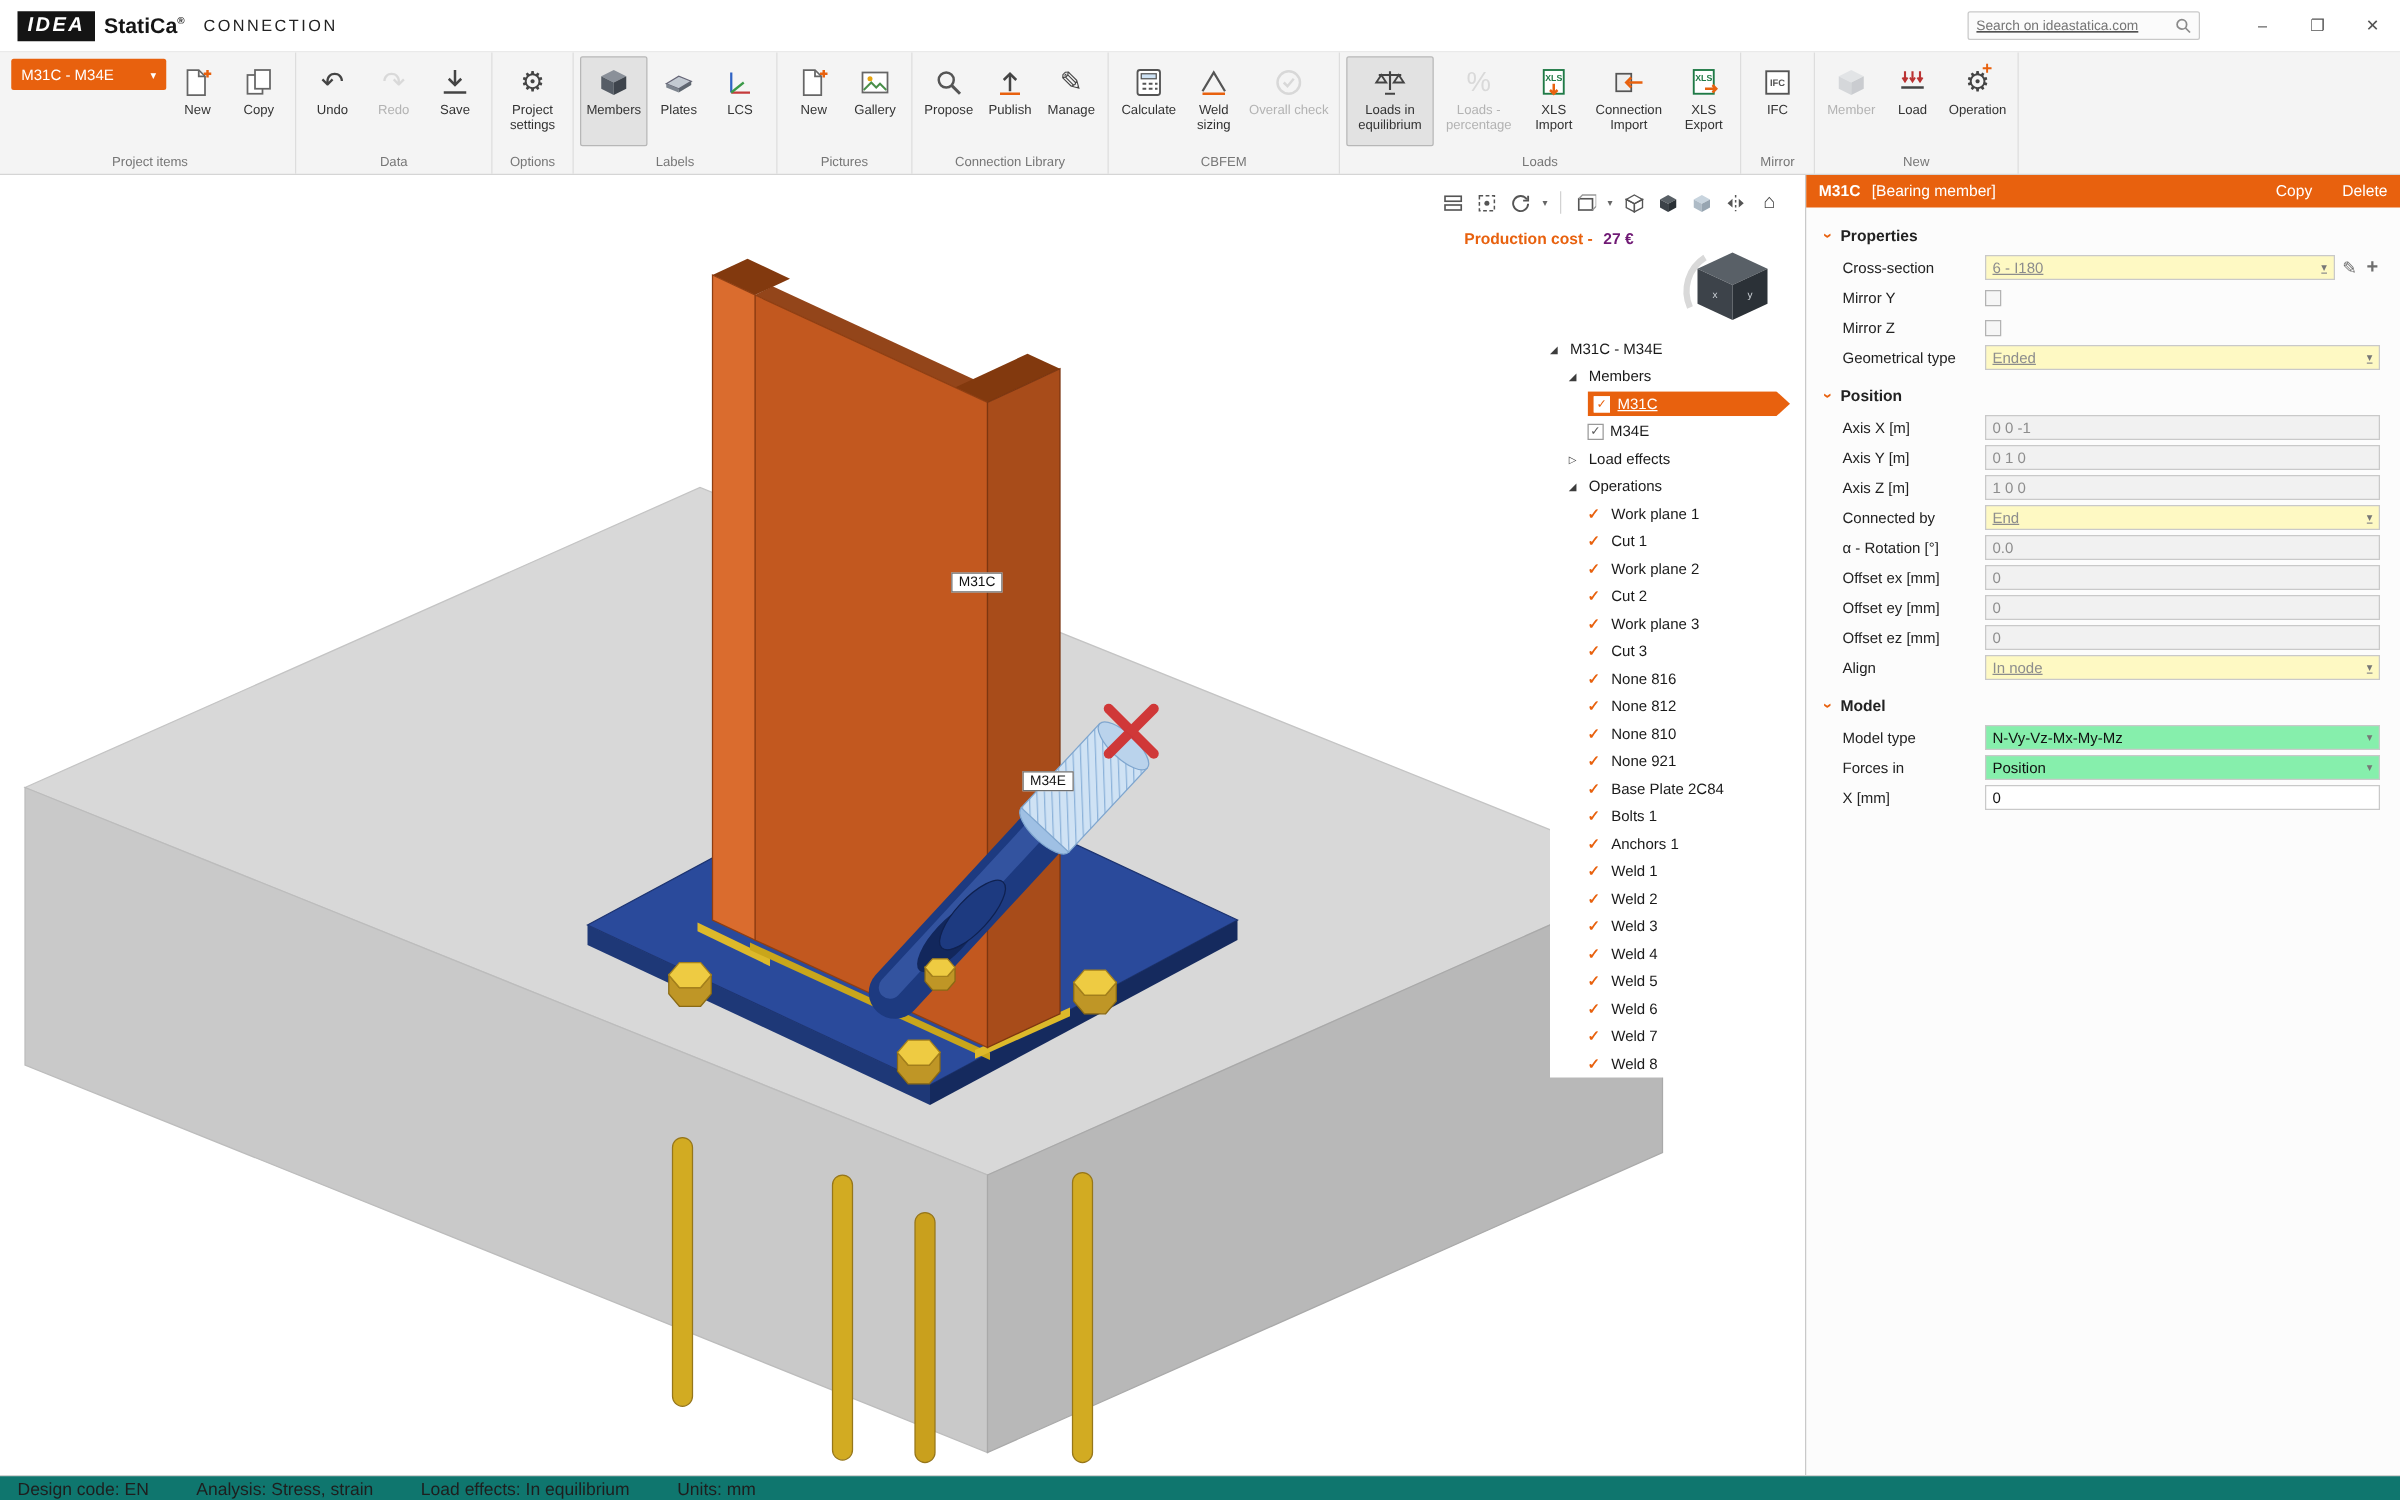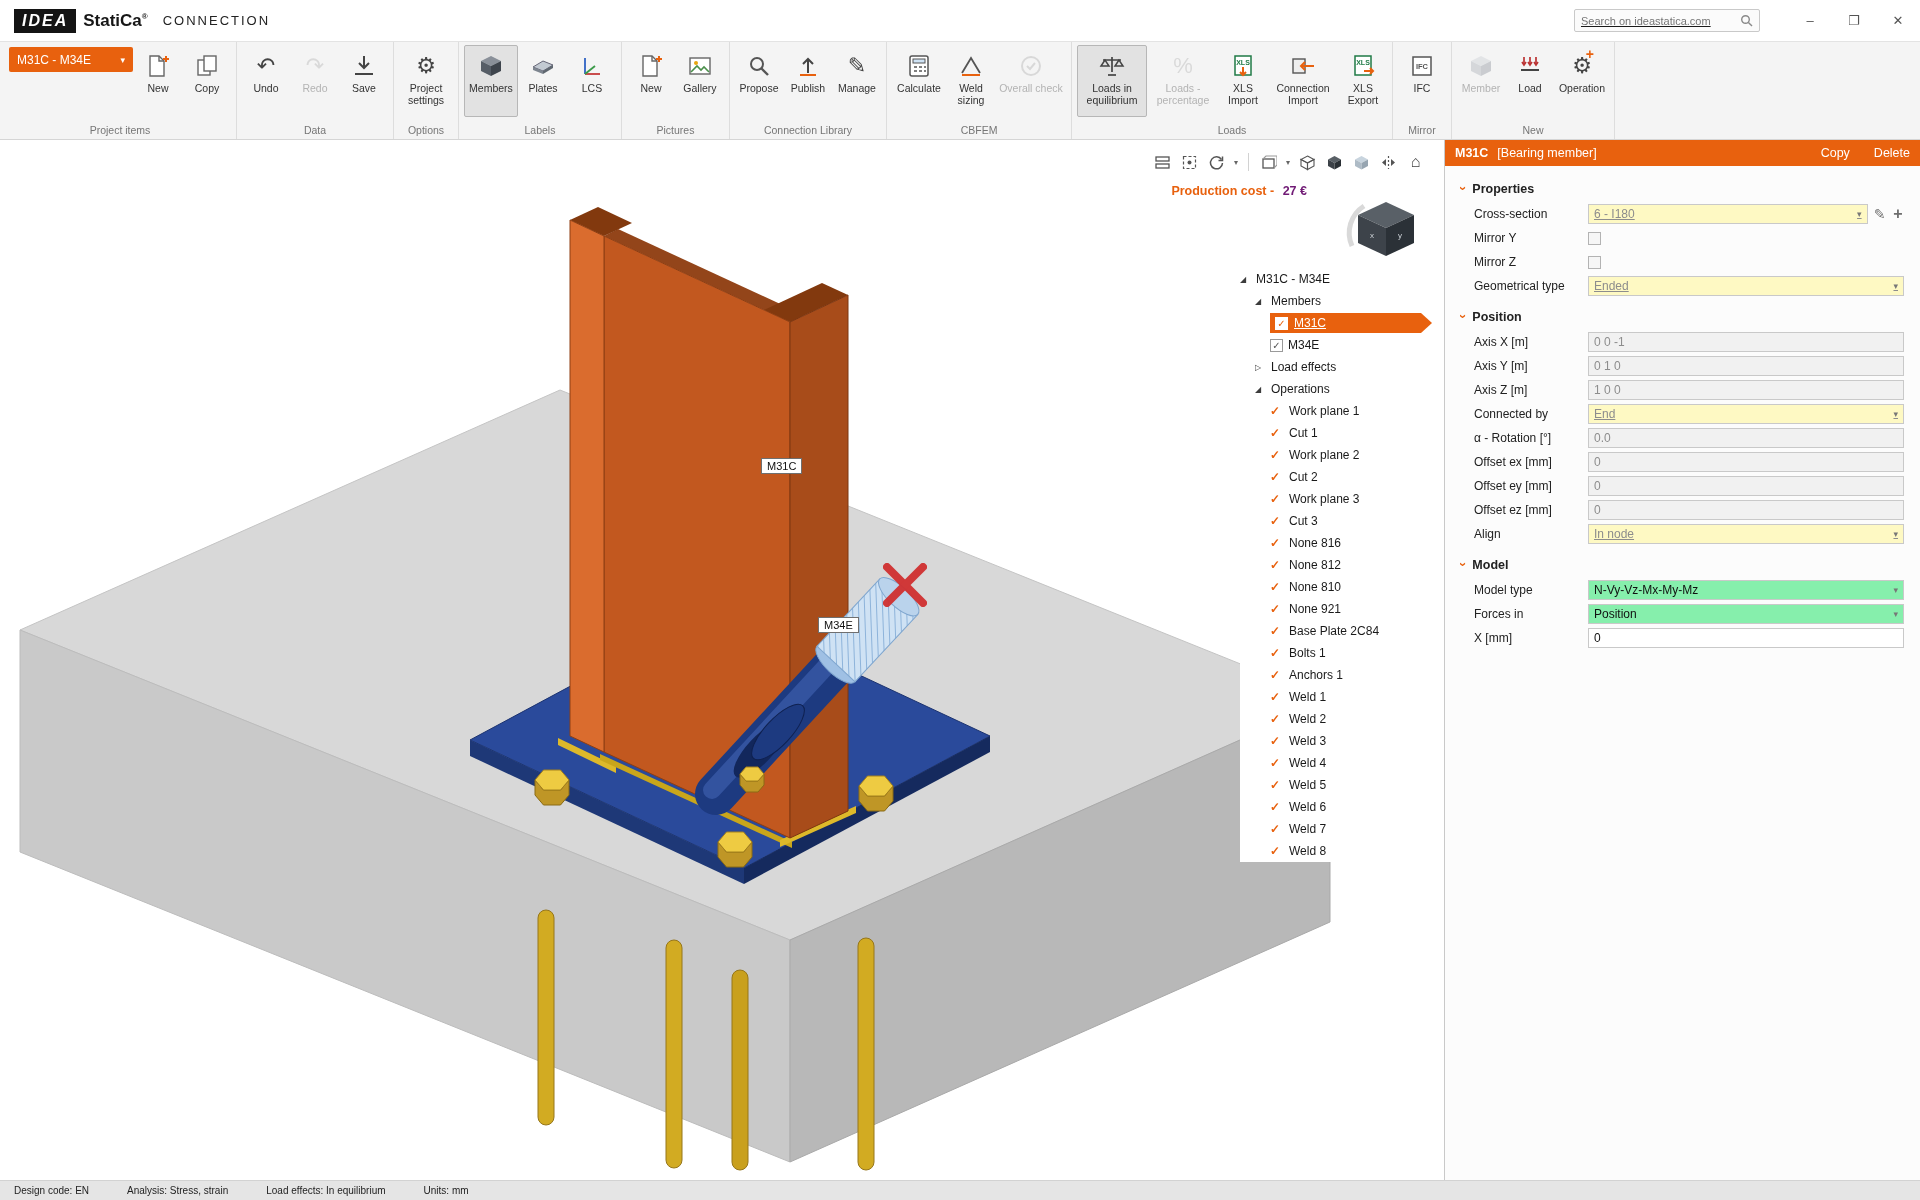--- a/index.html
+++ b/index.html
@@ -96,22 +96,22 @@
   .pselect{width:100%;height:20px;border:1px solid #c9c9c9;font-size:12px;display:flex;align-items:center;
     justify-content:space-between;padding:0 5px;background:#86efac;color:#111;}
   .pselect.dis{background:#fef9c3;color:#8d8d8d;text-decoration:underline;}
   .pselect .chev{color:#777;font-size:9px;}
   .pcheckbox{width:13px;height:13px;border:1px solid #b3b3b3;background:#f6f6f6;}
   .mini-ic{font-size:14px;color:#6e6e6e;width:16px;text-align:center;}
   .mini-plus{font-size:16px;color:#6e6e6e;font-weight:bold;width:14px;text-align:center;}
   .help-text{font-size:12px;color:#2e2e2e;margin-top:38px;line-height:15px;width:430px;}
 
   
-  .statusbar{height:20px;background:#e5e5e5;border-top:1px solid #d2d2d2;display:flex;align-items:center;
-    gap:38px;padding-left:14px;font-size:10px;color:#1e1e1e;}
+  .statusbar{height:20px;background:#0f766e;border-top:1px solid #d2d2d2;display:flex;align-items:center;
+    gap:38px;padding-left:14px;font-size:14px;color:#1e1e1e;}
 </style>
 </head>
 <body>
 
 <div class="titlebar">
   <div class="logo-area">
     <span class="logo-idea">IDEA</span>
     <span class="brand"><span>StatiCa</span><sup>®</sup></span>
     <span class="app-name">CONNECTION</span>
   </div>

